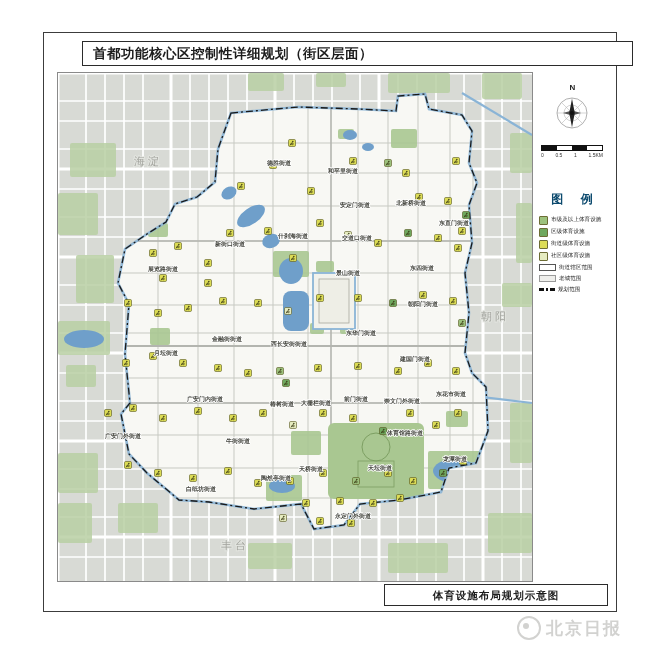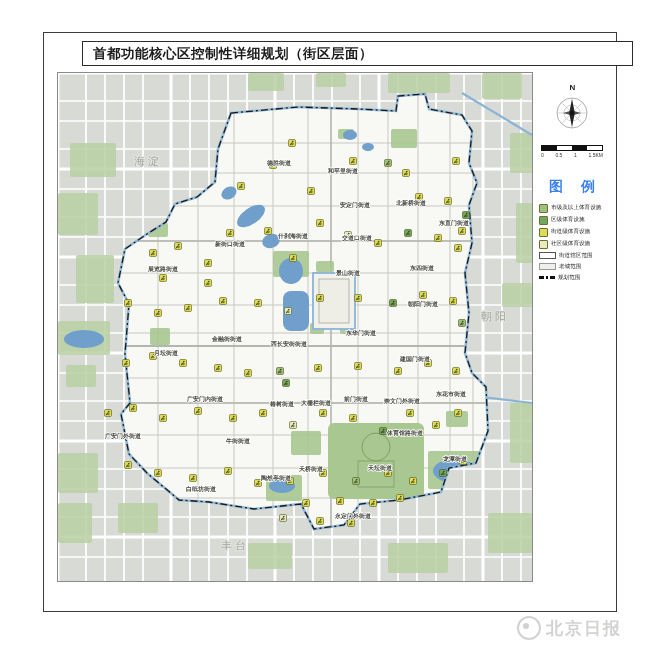--- a/index.html
+++ b/index.html
@@ -15,21 +15,21 @@
          border:1px solid #8a8a8a;background:#e2e4df;}
   .side-col{position:absolute;left:493px;top:44px;width:70px;
          display:flex;flex-direction:column;align-items:center;}
   .compass{margin-top:4px;}
   .scalebar{margin-top:6px;width:62px;}
   .scalebar .bar{display:flex;height:3.5px;border:1px solid #111;}
   .scalebar .seg{flex:1;}
   .seg.b{background:#111;} .seg.w{background:#fff;}
   .scalebar .ticks{display:flex;justify-content:space-between;
          font-size:5px;color:#333;margin-top:1px;}
-  .legend-title{margin-top:20px;font-size:14px;font-weight:bold;color:#3b82f6;
+  .legend-title{margin-top:33px;font-size:12px;font-weight:bold;color:#0c4a6e;
          letter-spacing:7px;padding-left:7px;}
   .legend-rows{margin-top:8px;width:66px;display:flex;flex-direction:column;gap:3px;}
   .legend-row{display:flex;align-items:center;gap:3px;}
   .legend-row .lab{font-size:5.6px;color:#222;white-space:nowrap;transform-origin:left center;}
   .sw-box{width:7px;height:7px;border:.8px solid #6d6d35;border-radius:1px;flex:0 0 auto;}
   .sw-rect{width:15px;height:5px;border:1px solid #555;background:#fff;flex:0 0 auto;}
   .sw-rect2{width:15px;height:5px;border:1px solid #9a9a9a;background:#efefec;flex:0 0 auto;}
   .sw-dash{width:16px;height:0;border-top:1.4px solid transparent;flex:0 0 auto;
      background-image:repeating-linear-gradient(90deg,#111 0 5px,transparent 5px 7px,#111 7px 9px,transparent 9px 11px);
      height:1.6px;}
@@ -778,19 +778,20 @@
             <div class="sw-rect2"></div>
             <span class="lab">老城范围</span>
           </div>
           <div class="legend-row">
             <div class="sw-dash"></div>
             <span class="lab">规划范围</span>
           </div>
         </div>
     </div>
 
+    <div class="caption-box">体育设施布局规划示意图</div>
   </div>
 
   <div class="watermark">
     <div class="wm-logo"></div>
     <div class="wm-text">北京日报</div>
   </div>
 </div>
 
 </body></html>

